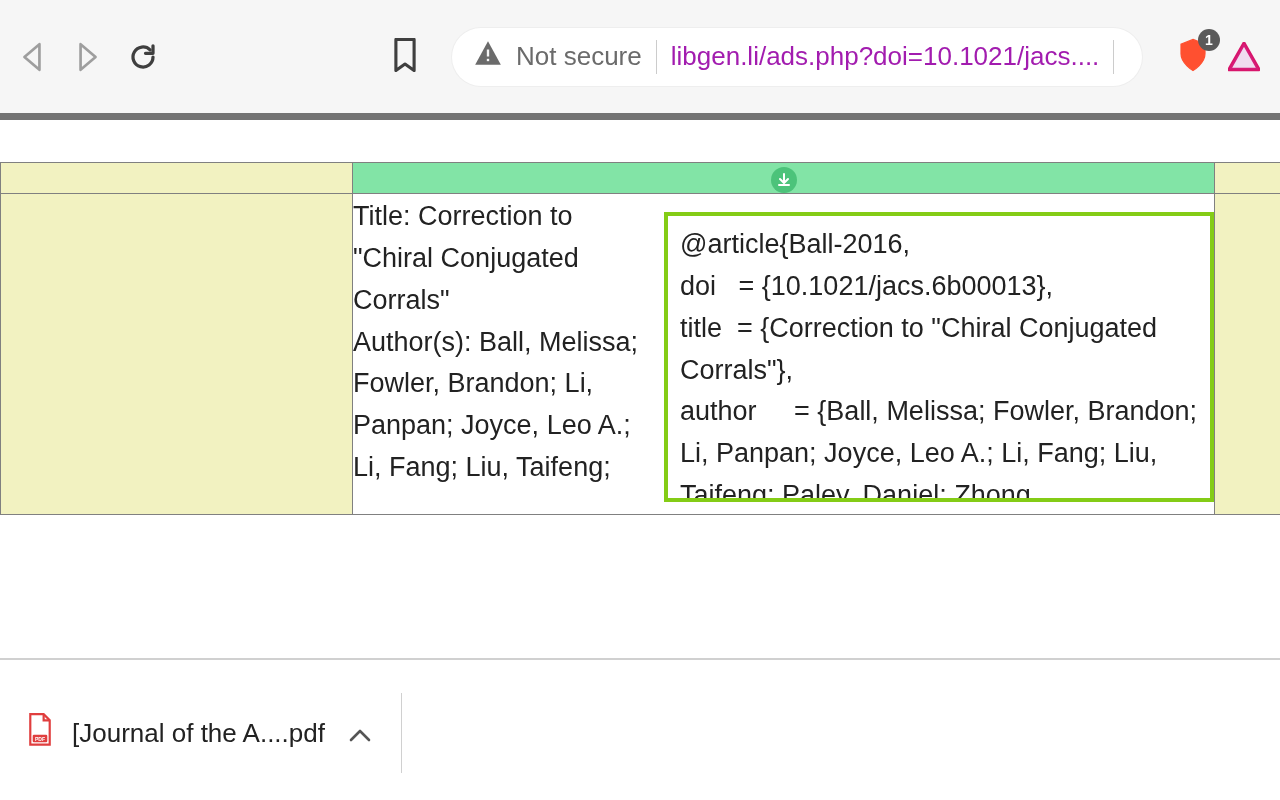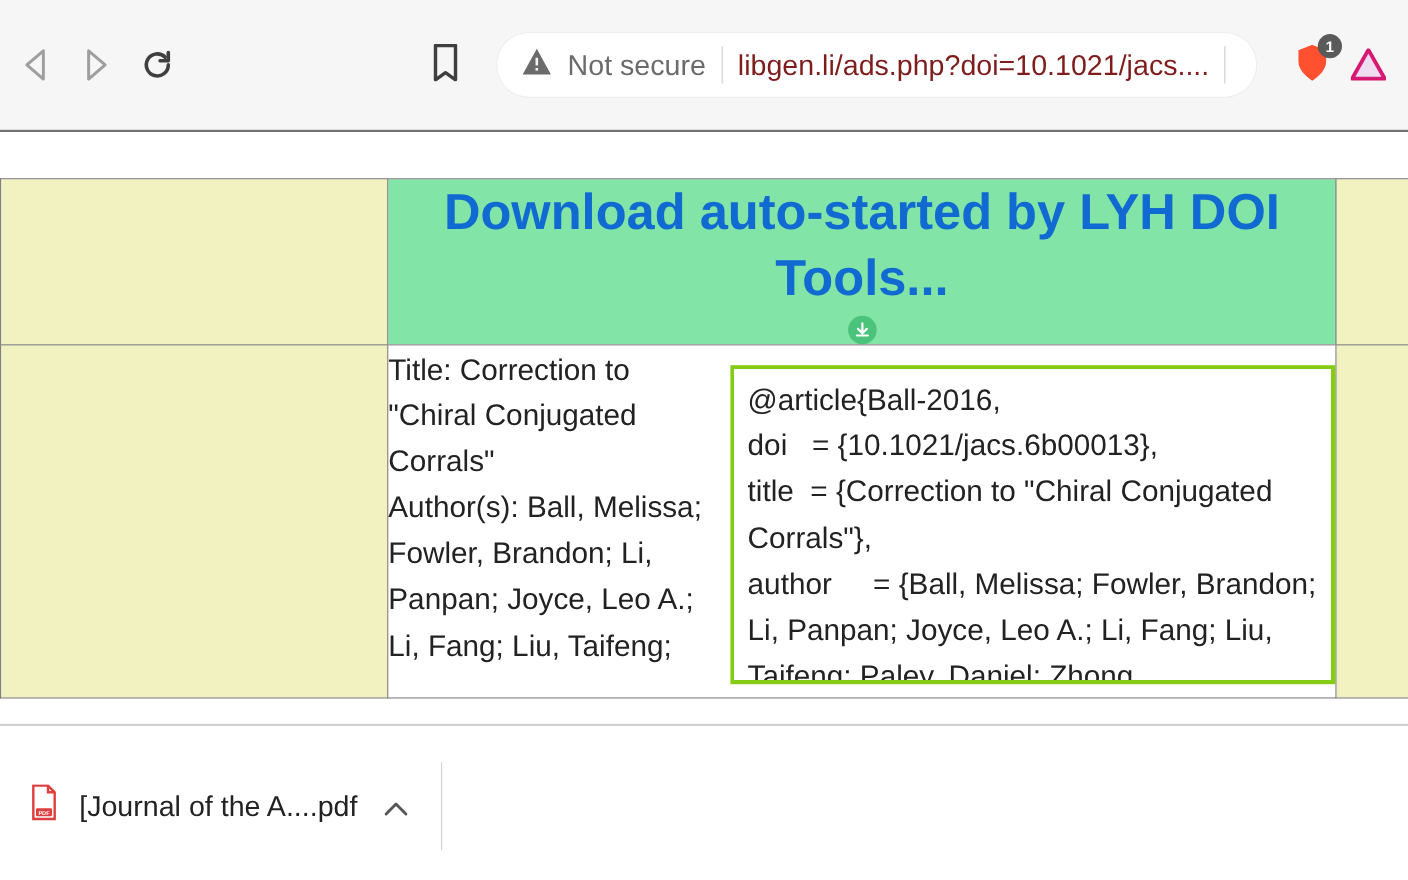--- a/index.html
+++ b/index.html
@@ -12,21 +12,21 @@
     position: relative;
   }
   
   .toolbar {
     height: 120px;
     background: #f6f6f6;
     display: flex;
     align-items: center;
     padding: 0 20px;
     gap: 30px;
-    border-bottom: 2px solid #737373;
+    border-bottom: 7px solid #737373;
     text-align: center;
   }
   .nav-group { display: flex; align-items: center; gap: 28px; }
   .nav-btn { color: #9e9e9e; display: flex; align-items: center; justify-content: center; }
   .nav-btn.enabled { color: #3f3f3f; }
   .spacer { flex: 1; }
   .bookmark-btn { margin-right: 4px; color: #3f3f3f; }
   .address-bar {
     flex: 0 0 690px;
     height: 58px;
@@ -36,21 +36,21 @@
     align-items: center;
     padding: 0 22px;
     font-size: 26px;
     color: #555;
     gap: 14px;
     box-shadow: 0 0 0 1px #eee;
   }
   .warn-icon { color: #6b6b6b; }
   .not-secure { color: #6b6b6b; white-space: nowrap; }
   .divider-v { width: 1px; height: 34px; background: #ccc; }
-  .url-text { color: #7f1d1d; white-space: nowrap; overflow: hidden; }
+  .url-text { color: #a21caf; white-space: nowrap; overflow: hidden; }
   .toolbar-right { display: flex; align-items: center; gap: 20px; margin-left: 6px; }
   .shield-wrap { position: relative; }
   .shield-icon { color: #f53e2d; }
   .badge {
     position: absolute;
     top: -8px; right: -12px;
     background: #5a5a5a;
     color: #fff;
     font-size: 14px;
     width: 22px; height: 22px;
@@ -231,21 +231,20 @@
   <table class="grid">
     <colgroup>
         <col class="side">
         <col class="mid">
         <col class="sider">
       </colgroup>
     <tbody>
         <tr class="banner-row">
       <td></td>
       <td class="banner-cell">
-        <a href="#" class="banner-link">Download auto-started by LYH DOI Tools...</a>
         <span class="dl-circle">
           <svg width="16" height="16" viewBox="0 0 16 16">
                 <path d="M8 2v8M4 7l4 4 4-4M3 13h10" stroke="#ffffff" stroke-width="2" fill="none" stroke-linecap="round" stroke-linejoin="round"></path>
               </svg>
         </span>
       </td>
       <td></td>
     </tr>
     <tr class="content-row">
       <td></td>

